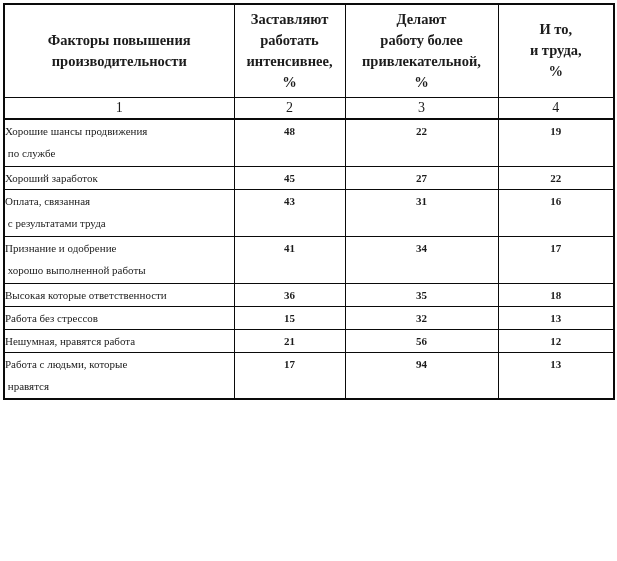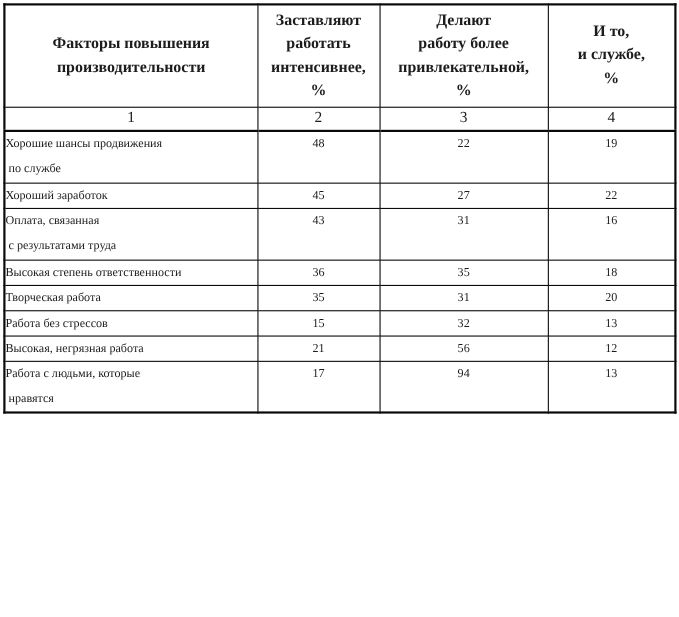--- a/index.html
+++ b/index.html
@@ -57,20 +57,21 @@
     line-height: 22px;
   }
   td.factor {
     text-align: left;
     padding: 0 3px 1px 4px;
     white-space: pre-wrap;
   }
   td.val {
     text-align: center;
     padding: 0 2px 1px 2px;
+    font-weight: bold;
   }
   tr.r1 { height: 23px; padding-left: 16px; }
   tr.r2 { height: 47px; }
 </style>
 </head>
 <body>
 
 <div class="page">
   <table class="factors">
     <colgroup>
@@ -85,21 +86,21 @@
 производительности</th>
         <th>Заставляют
 работать
 интенсивнее,
 %</th>
         <th>Делают
 работу более
 привлекательной,
 %</th>
         <th>И то,
-и службе,
+и труда,
 %</th>
       </tr>
       <tr class="number-row">
         <td>1</td>
         <td>2</td>
         <td>3</td>
         <td>4</td>
       </tr>
     </thead>
     <tbody>
@@ -116,40 +117,41 @@
         <td class="val">27</td>
         <td class="val">22</td>
       </tr>
       <tr class="r2">
         <td class="factor">Оплата, связанная
  с результатами труда</td>
         <td class="val">43</td>
         <td class="val">31</td>
         <td class="val">16</td>
       </tr>
+      <tr class="r2">
+        <td class="factor">Признание и одобрение
+ хорошо выполненной работы</td>
+        <td class="val">41</td>
+        <td class="val">34</td>
+        <td class="val">17</td>
+      </tr>
       <tr class="r1">
-        <td class="factor">Высокая степень ответственности</td>
+        <td class="factor">Высокая которые ответственности</td>
         <td class="val">36</td>
         <td class="val">35</td>
         <td class="val">18</td>
-      </tr>
-      <tr class="r1">
-        <td class="factor">Творческая работа</td>
-        <td class="val">35</td>
-        <td class="val">31</td>
-        <td class="val">20</td>
       </tr>
       <tr class="r1">
         <td class="factor">Работа без стрессов</td>
         <td class="val">15</td>
         <td class="val">32</td>
         <td class="val">13</td>
       </tr>
       <tr class="r1">
-        <td class="factor">Высокая, негрязная работа</td>
+        <td class="factor">Нешумная, нравятся работа</td>
         <td class="val">21</td>
         <td class="val">56</td>
         <td class="val">12</td>
       </tr>
       <tr class="r2">
         <td class="factor">Работа с людьми, которые
  нравятся</td>
         <td class="val">17</td>
         <td class="val">94</td>
         <td class="val">13</td>

